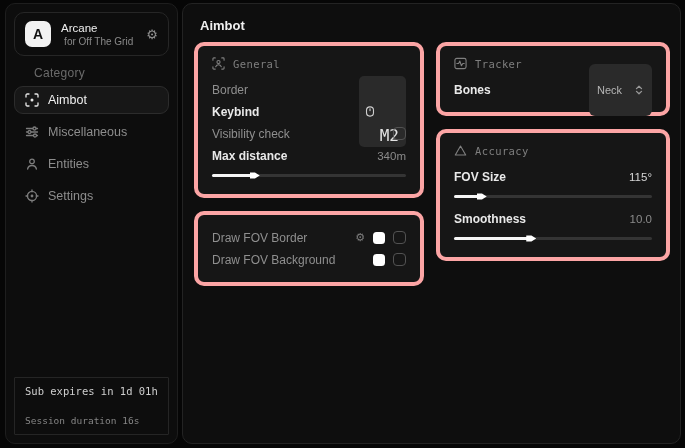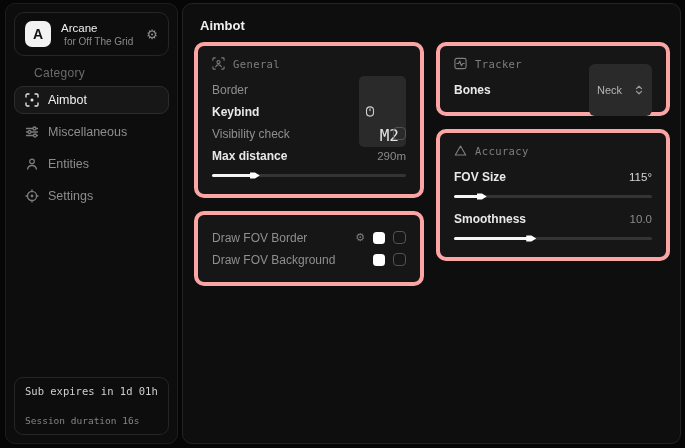--- a/index.html
+++ b/index.html
@@ -49,21 +49,21 @@
     color:#8d8d8d; font-size:12.5px; cursor:pointer;
   }
   .nav-item.active {
     background:#171717; border-color:#2c2c2c; color:#f0f0f0;
   }
   .nav-item .nico { display:flex; width:14px; height:14px; color:#7c7c7c; }
   .nav-item.active .nico { color:#e8e8e8; }
 
   .side-footer {
     position:absolute; left:8px; right:8px; bottom:8px;
-    border:1px solid #252525; border-radius:9px; padding:7px 10px 8px;
+    border:1px solid #252525; border-radius:1px; padding:7px 10px 8px;
   }
   .side-footer .l1 { font-size:10.5px; color:#cfcfcf; }
   .side-footer .l2 { font-size:9.5px; color:#858585; margin-top:18px; }
 
   
   .main-header { padding:14px 17px 9px; }
   .page-title { font-size:13px; font-weight:bold; color:#f0f0f0; }
 
   .content {
     display:grid; grid-template-columns:230px 234px; gap:13px 12px;
@@ -237,21 +237,21 @@
           </span>
         </div>
 
         <div class="row">
           <span class="row-label">Visibility check</span>
           <span class="checkbox"></span>
         </div>
 
         <div class="row">
           <span class="row-label bright">Max distance</span>
-          <span class="row-value">290m</span>
+          <span class="row-value">340m</span>
         </div>
         <div class="slider">
           <span class="track"></span>
           <span class="fill" style="width: 21%;"></span>
           <span class="thumb" style="left: 21%;"></span>
         </div>
       </div>
 
       <div class="card">
 

